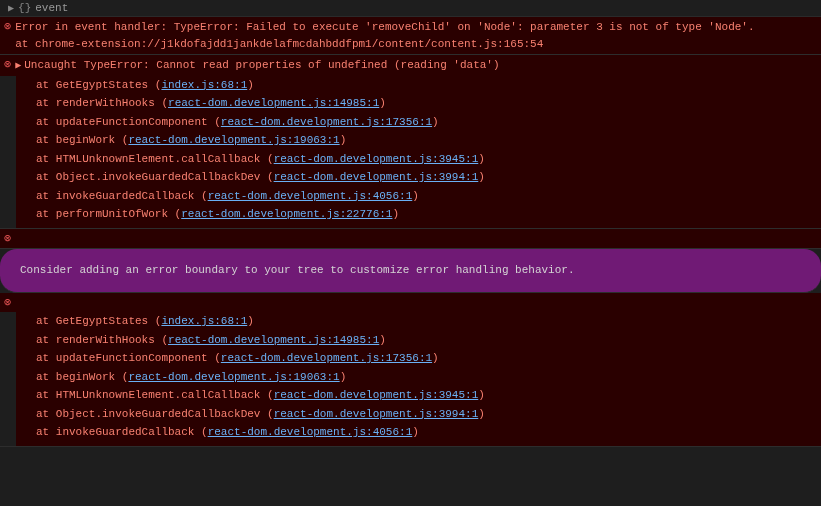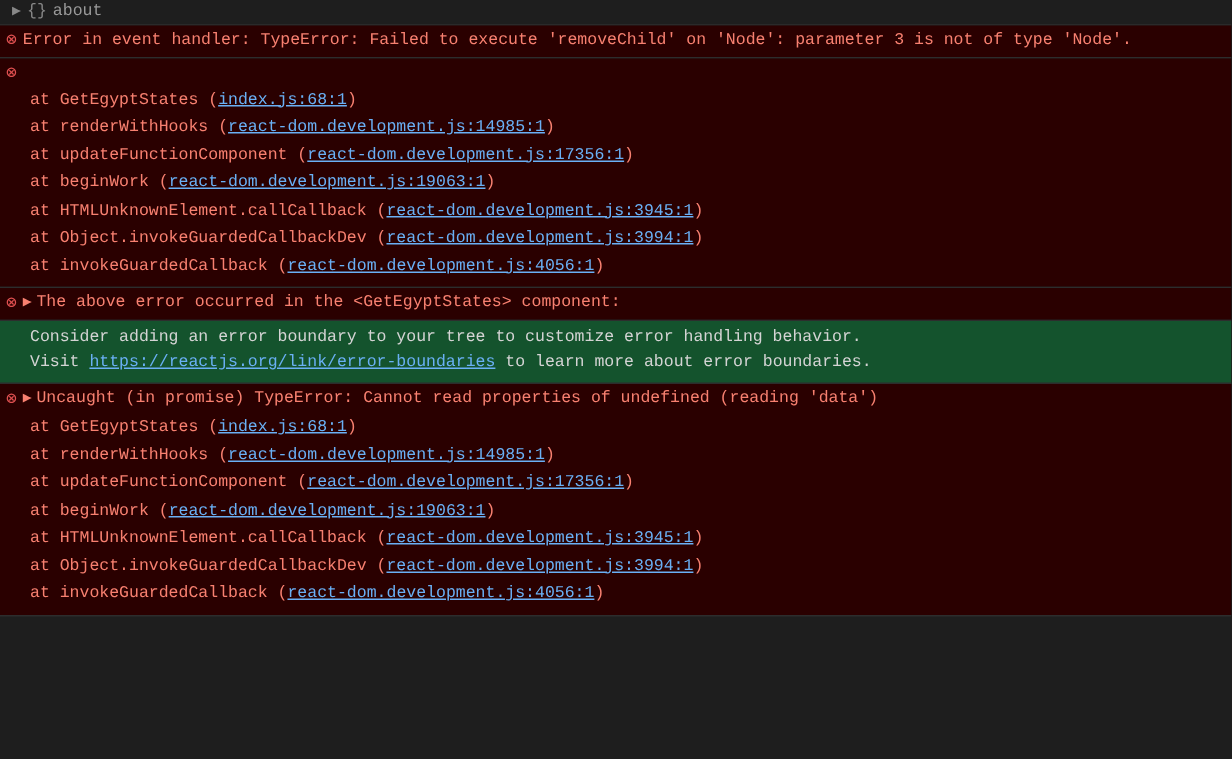--- a/index.html
+++ b/index.html
@@ -56,97 +56,95 @@
       line-height: 1.5;
     }
     .error-text a, .stack-link {
       color: #6ab0f5;
       text-decoration: underline;
       cursor: pointer;
     }
     .stack-trace {
       background: #2a0000;
       padding: 0 4px 4px 20px;
+      margin-left: 16px;
     }
     .stack-line {
       color: #f88070;
       padding: 1px 0;
       line-height: 1.5;
     }
     .info-block {
-      padding: 3px 20px;
-      background: #14532d;
+      padding: 13px 20px;
+      background: #701a75;
       color: #d4d4d4;
       border-bottom: 1px solid #2d2d2d;
+      border-radius: 17px;
     }
     .info-block p {
       line-height: 1.6;
     }
     .expand-arrow {
       margin-right: 3px;
       font-size: 10px;
     }
   </style>
 </head>
 <body>
 
 <div class="console-panel">
 
   <div class="null-line">
     <span class="arrow">▶</span>
     <span class="brace">{}</span>
-    <span>about</span>
+    <span>event</span>
   </div>
 
   <div class="error-block">
     <div class="error-line">
       <span class="error-icon">⊗</span>
       <span class="error-text">
         <span>Error in event handler: TypeError: Failed to execute 'removeChild' on 'Node': parameter 3 is not of type 'Node'.</span><br>
+        <span style="color:#f88070;">    at chrome-extension://j1kdofajdd1jankdelafmcdahbddfpm1/content/content.js:165:54</span>
       </span>
     </div>
   </div>
 
   <div class="error-block">
     <div class="error-line">
       <span class="error-icon">⊗</span>
+      <span class="error-text">
+        <span class="expand-arrow">▶</span><span>Uncaught TypeError: Cannot read properties of undefined (reading 'data')</span>
+      </span>
     </div>
     <div class="stack-trace">
       <div class="stack-line">    at GetEgyptStates (<a class="stack-link">index.js:68:1</a>)</div>
       <div class="stack-line">    at renderWithHooks (<a class="stack-link">react-dom.development.js:14985:1</a>)</div>
       <div class="stack-line">    at updateFunctionComponent (<a class="stack-link">react-dom.development.js:17356:1</a>)</div>
       <div class="stack-line">    at beginWork (<a class="stack-link">react-dom.development.js:19063:1</a>)</div>
       <div class="stack-line">    at HTMLUnknownElement.callCallback (<a class="stack-link">react-dom.development.js:3945:1</a>)</div>
       <div class="stack-line">    at Object.invokeGuardedCallbackDev (<a class="stack-link">react-dom.development.js:3994:1</a>)</div>
       <div class="stack-line">    at invokeGuardedCallback (<a class="stack-link">react-dom.development.js:4056:1</a>)</div>
+      <div class="stack-line">    at performUnitOfWork (<a class="stack-link">react-dom.development.js:22776:1</a>)</div>
     </div>
   </div>
 
   <div class="error-block">
     <div class="error-line">
       <span class="error-icon">⊗</span>
-      <span class="error-text">
-        <span class="expand-arrow">▶</span><span>The above error occurred in the &lt;GetEgyptStates&gt; component:</span>
-      </span>
     </div>
   </div>
 
   <div class="info-block">
     <p>Consider adding an error boundary to your tree to customize error handling behavior.</p>
-    <p>
-      <span>Visit </span><a class="stack-link">https://reactjs.org/link/error-boundaries</a><span> to learn more about error boundaries.</span>
-    </p>
   </div>
 
   <div class="error-block">
     <div class="error-line">
       <span class="error-icon">⊗</span>
-      <span class="error-text">
-        <span class="expand-arrow">▶</span><span>Uncaught (in promise) TypeError: Cannot read properties of undefined (reading 'data')</span>
-      </span>
     </div>
     <div class="stack-trace">
       <div class="stack-line">    at GetEgyptStates (<a class="stack-link">index.js:68:1</a>)</div>
       <div class="stack-line">    at renderWithHooks (<a class="stack-link">react-dom.development.js:14985:1</a>)</div>
       <div class="stack-line">    at updateFunctionComponent (<a class="stack-link">react-dom.development.js:17356:1</a>)</div>
       <div class="stack-line">    at beginWork (<a class="stack-link">react-dom.development.js:19063:1</a>)</div>
       <div class="stack-line">    at HTMLUnknownElement.callCallback (<a class="stack-link">react-dom.development.js:3945:1</a>)</div>
       <div class="stack-line">    at Object.invokeGuardedCallbackDev (<a class="stack-link">react-dom.development.js:3994:1</a>)</div>
       <div class="stack-line">    at invokeGuardedCallback (<a class="stack-link">react-dom.development.js:4056:1</a>)</div>
 

